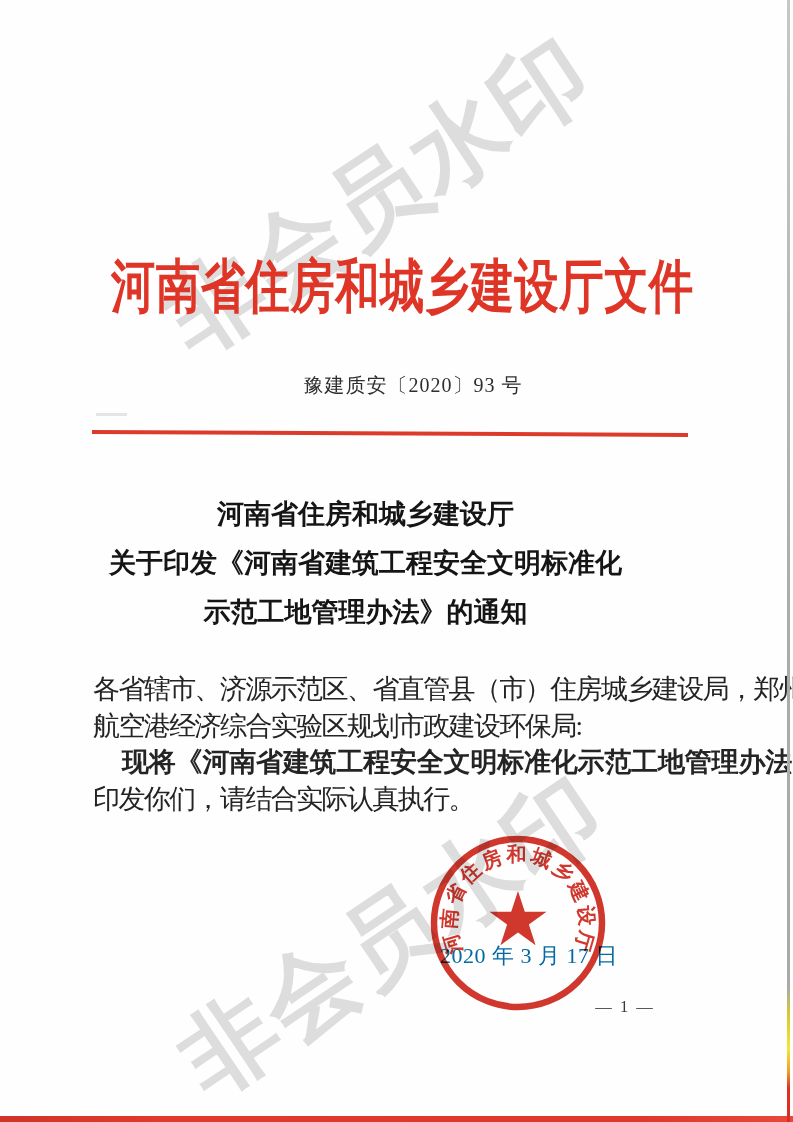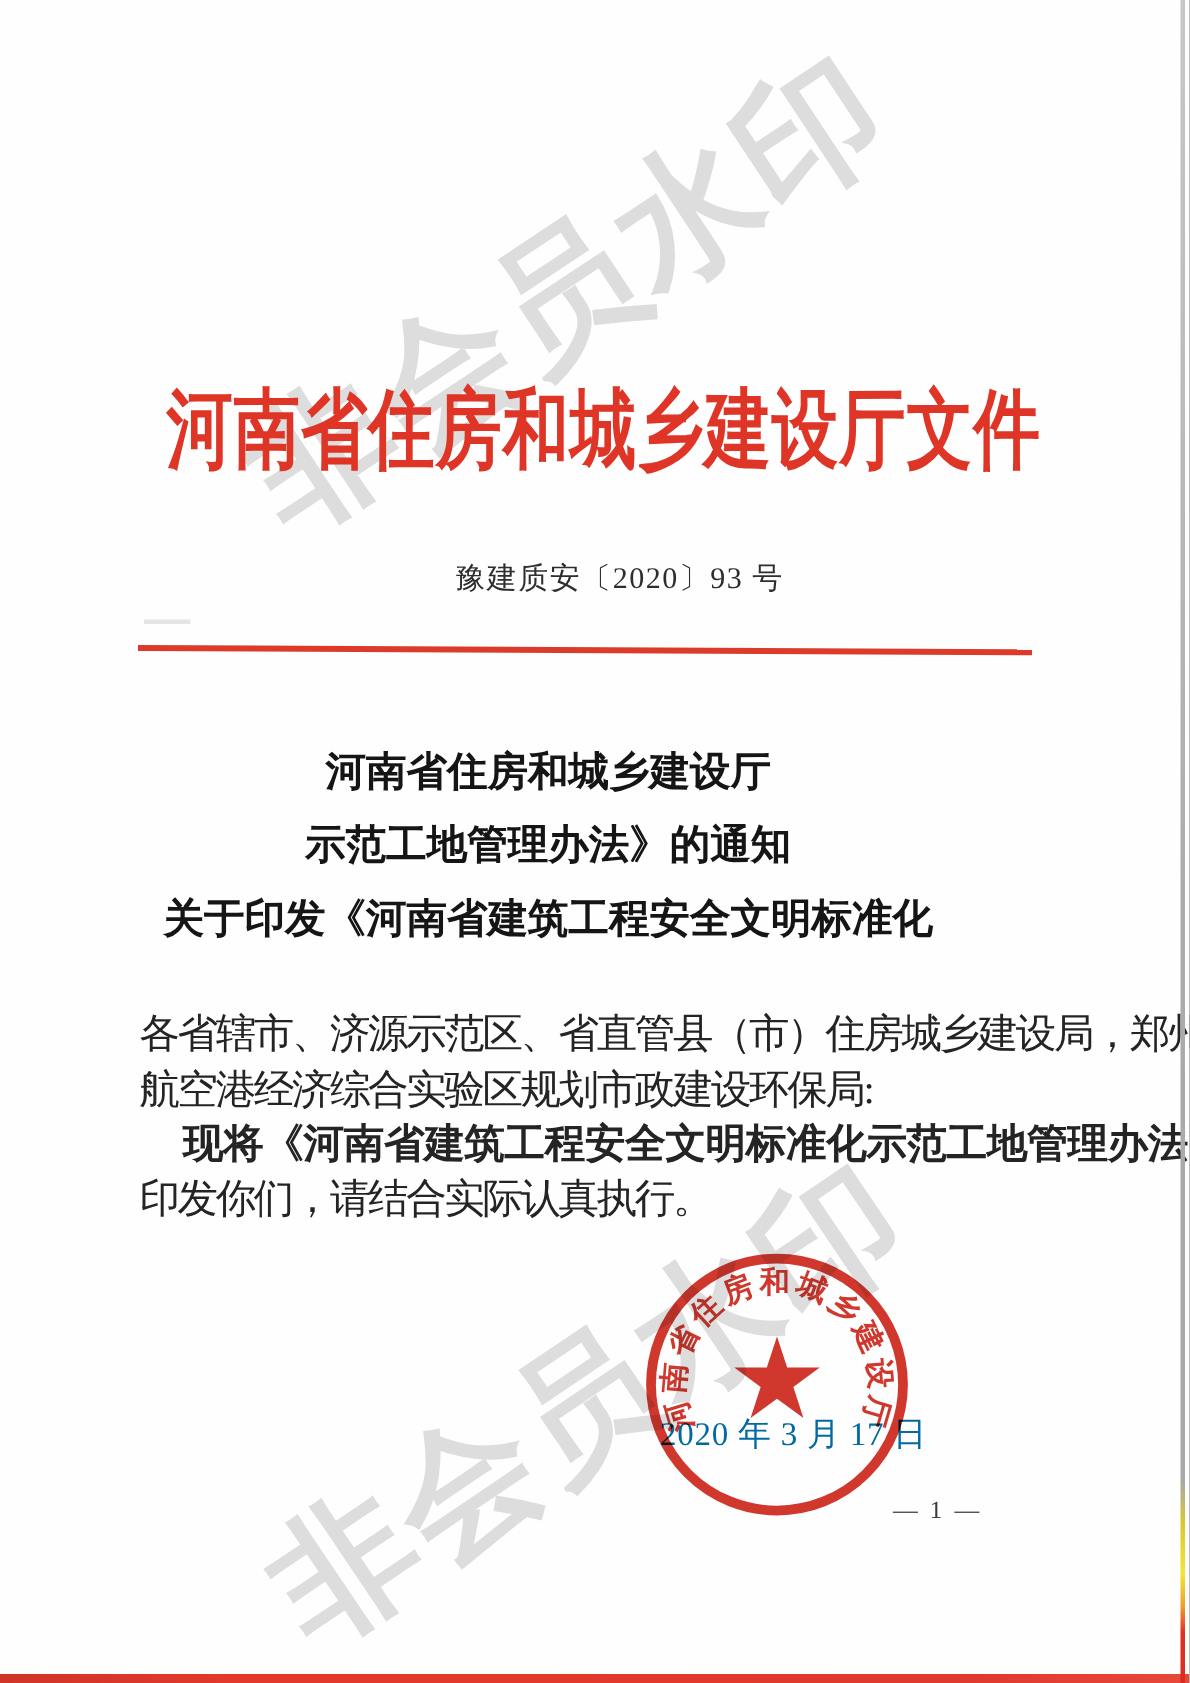--- a/index.html
+++ b/index.html
@@ -115,22 +115,22 @@
     <span class="stretch">河南省住房和城乡建设厅文件</span>
   </div>
 
   <div class="doc-number">豫建质安〔2020〕93 号</div>
 
   <div class="artifact-dash"></div>
   <div class="red-rule"></div>
 
   <div class="subject">
     <div>河南省住房和城乡建设厅</div>
+    <div>关于印发《河南省建筑工程安全文明标准化</div>
     <div>示范工地管理办法》的通知</div>
-    <div>关于印发《河南省建筑工程安全文明标准化</div>
   </div>
 
   <div class="body-text">
     <div>各省辖市、济源示范区、省直管县（市）住房城乡建设局，郑州</div>
     <div>航空港经济综合实验区规划市政建设环保局:</div>
     <div class="indent">现将《河南省建筑工程安全文明标准化示范工地管理办法》</div>
     <div>印发你们，请结合实际认真执行。</div>
   </div>
 
   <div class="issue-date">2020 年 3 月 17 日</div>

